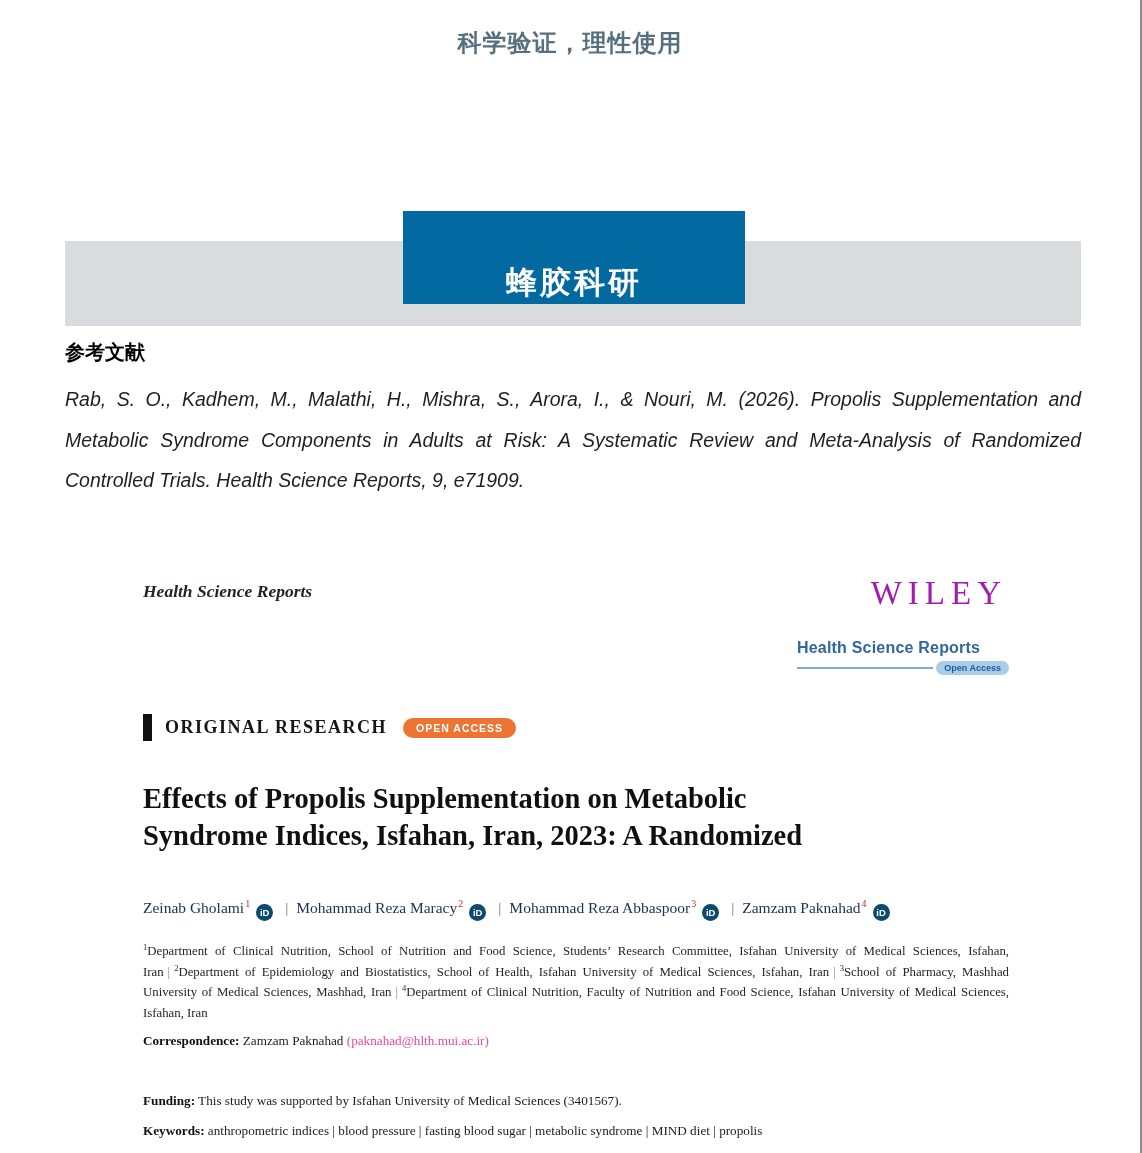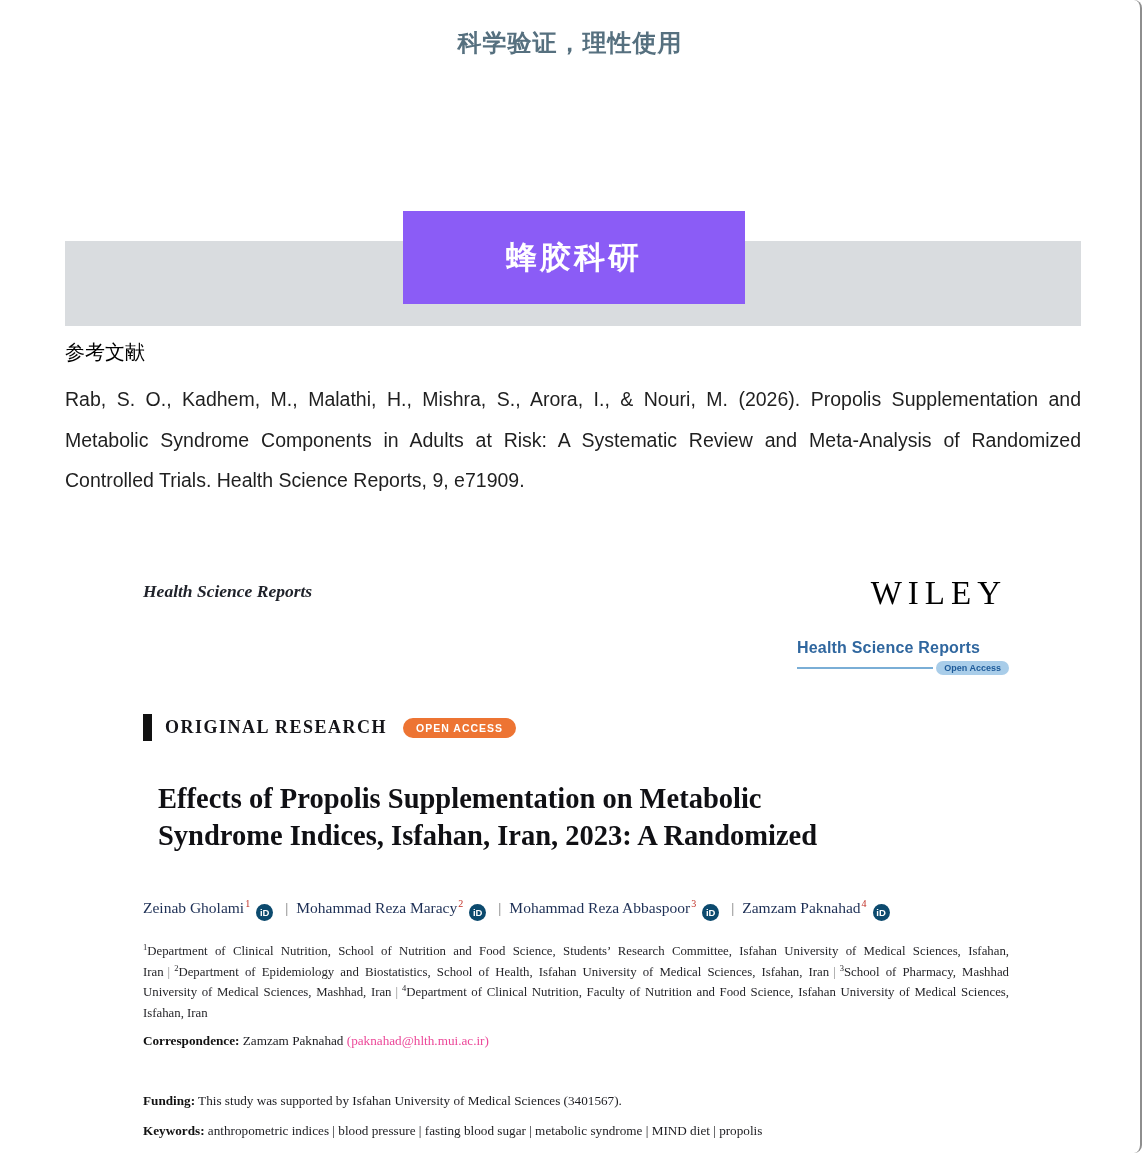--- a/index.html
+++ b/index.html
@@ -1,53 +1,52 @@
 <!DOCTYPE html>
 <html><head>
 <meta charset="utf-8">
 <style>
   html,body { margin:0; padding:0; background:#ffffff; }
   .page {
     position:relative; width:1142px; height:1153px; background:#fff;
     border-right:2px solid #8e8e8e; box-sizing:border-box; overflow:hidden;
     font-family:"Liberation Sans", sans-serif;
-    border-radius:8px;
   }
   
   .tagline { text-align:center; font-weight:bold; font-size:24px; color:#56707f; letter-spacing:1px; }
   .tagline-1 { padding-top:27px; }
   .tagline-2 { margin-top:37px; }
   
   .band { position:absolute; left:65px; top:241px; width:1016px; height:85px; background:#d9dcdf; }
   .banner-box {
-    position:absolute; left:403px; top:211px; width:342px; height:93px; background:#8b5cf6;
-    display:flex; align-items:center; justify-content:center;
+    position:absolute; left:403px; top:211px; width:342px; height:93px; background:#0369a1;
+    display:flex; align-items:flex-end; justify-content:center;
     color:#fff; font-size:31px; font-weight:bold; letter-spacing:3px;
   }
   
   .ref { position:absolute; left:65px; top:339px; width:1016px; color:#1f1f1f; }
-  .ref-heading { font-size:20px; font-weight:normal; color:#000; }
-  .ref-citation { margin-top:13px; font-size:19.5px; line-height:40.5px; text-align:justify; }
+  .ref-heading { font-size:20px; font-weight:bold; color:#000; }
+  .ref-citation { margin-top:13px; font-size:19.5px; line-height:40.5px; text-align:justify;font-style:italic; }
   
   .paper { position:absolute; left:143px; top:575px; width:866px; height:578px;
            font-family:"Liberation Serif", serif; color:#1a1a1a; }
   .running-head { position:absolute; left:0; top:6px; font-size:17.5px; font-weight:bold; font-style:italic; color:#20232b; }
-  .wiley { position:absolute; right:2px; top:0; font-size:33px; letter-spacing:6px; color:#000000; }
+  .wiley { position:absolute; right:2px; top:0; font-size:33px; letter-spacing:6px; color:#a21caf; }
   .brand { position:absolute; right:0; top:64px; width:212px; }
   .brand-name { font-family:"Liberation Sans", sans-serif; font-size:16px; font-weight:bold; color:#30679f; letter-spacing:0.2px; }
   .brand-line-row { display:flex; align-items:center; margin-top:4px; }
   .brand-line { flex:1; height:2px; background:#7aaed6; }
   .oa-badge { margin-left:3px; background:#a9cde9; color:#1d5a99; font-family:"Liberation Sans", sans-serif;
               font-size:9px; font-weight:bold; padding:2px 8px; border-radius:9px; white-space:nowrap; }
   .or-row { position:absolute; left:0; top:139px; display:flex; align-items:center; }
   .or-bar { width:9px; height:27px; background:#111; margin-right:13px; }
   .or-label { font-size:18px; font-weight:bold; letter-spacing:1.5px; color:#15151a;text-align:right; }
   .oa-pill { margin-left:16px; background:#ed7433; color:#fff; font-family:"Liberation Sans", sans-serif;
              font-size:10.5px; font-weight:bold; letter-spacing:1px; padding:4px 13px; border-radius:11px; }
-  .title { position:absolute; left:0; top:206px; font-size:28.5px; font-weight:bold; line-height:36.5px; color:#101014;margin-left:15px; }
+  .title { position:absolute; left:0; top:206px; font-size:28.5px; font-weight:bold; line-height:36.5px; color:#101014; }
   .authors { position:absolute; left:0; top:324px; font-size:15.5px; color:#1d2f55; white-space:nowrap; }
   .author-sup { color:#c03026; font-size:10px; position:relative; top:-6px; margin-left:1px; }
   .orcid { display:inline-block; width:17px; height:17px; border-radius:50%; background:#0c4a6e; color:#fff;
            font-family:"Liberation Sans", sans-serif; font-size:9.5px; font-weight:bold; text-align:center;
            line-height:17px; margin:0 4px 0 6px; vertical-align:-3px; }
   .author-sep { color:#777; margin:0 8px; }
   .affils { position:absolute; left:0; top:367px; width:866px; font-size:12.8px; line-height:19.5px;
             color:#26262a; text-align:justify; }
   .affil-sup { font-size:8.5px; position:relative; top:-5px; }
   .affil-sep { color:#888; padding:0 4px; }

